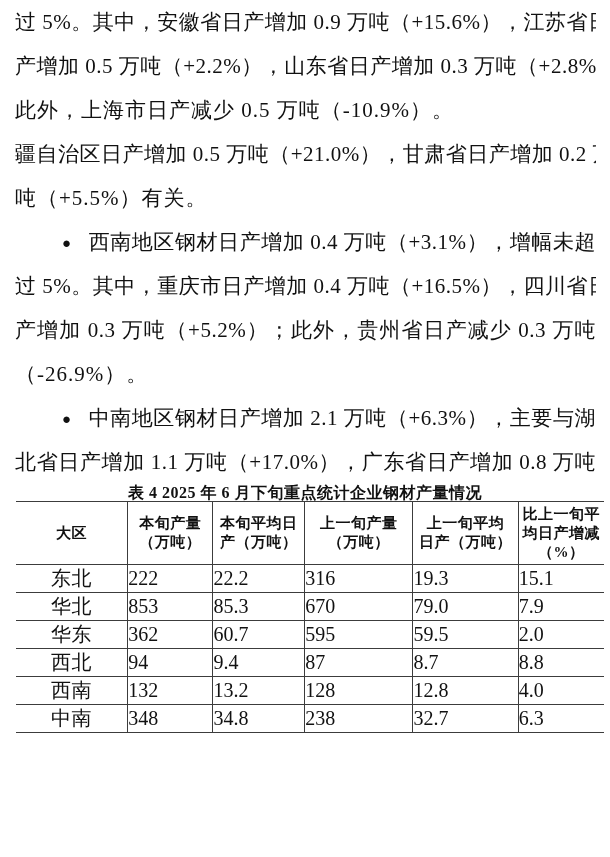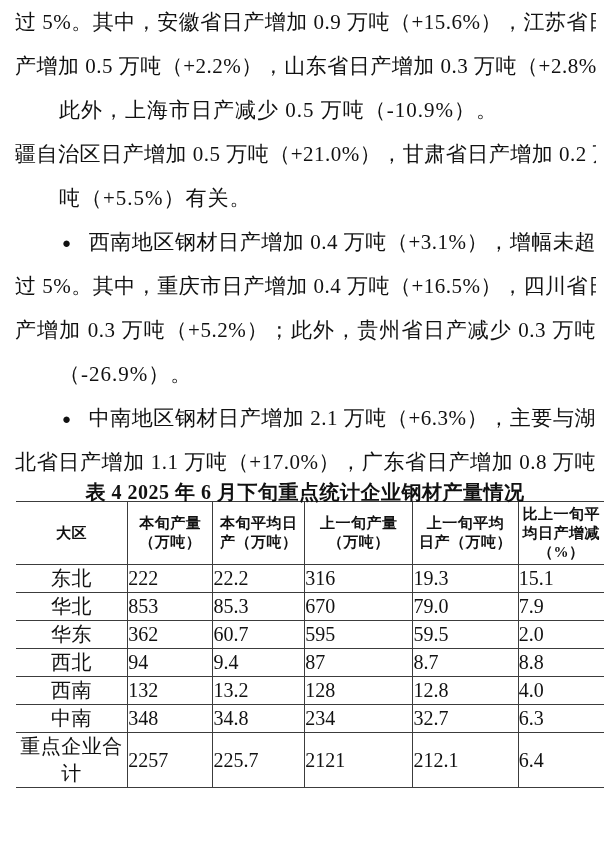--- a/index.html
+++ b/index.html
@@ -20,32 +20,31 @@
     text-align-last:justify;
     text-justify:inter-character;
     overflow:hidden;
     white-space:nowrap;
     letter-spacing:0.5px;
   }
   .line.last{
     text-align:left;
     text-align-last:left;
     letter-spacing:1px;
-    margin-left:44px;
   }
   .line.bullet-line{padding-left:47px;}
   .bullet{
     font-size:15px;
     margin-right:17px;
     vertical-align:1px;
   }
   
   .table-title{
     height:17px;line-height:17px;
-    font-size:20px;font-weight:bold;
+    font-size:16px;font-weight:bold;
     text-align:center;
     letter-spacing:0.5px;
   }
   
   table.data-table{
     margin-left:16px;
     width:588px;
     border-collapse:collapse;
     table-layout:fixed;
   }
@@ -167,28 +166,20 @@
           <td class="num">132</td>
           <td class="num">13.2</td>
           <td class="num">128</td>
           <td class="num">12.8</td>
           <td class="num">4.0</td>
         </tr>
         <tr>
           <td class="region">中南</td>
           <td class="num">348</td>
           <td class="num">34.8</td>
-          <td class="num">234</td>
+          <td class="num">238</td>
           <td class="num">32.7</td>
           <td class="num">6.3</td>
-        </tr>
-        <tr>
-          <td class="region">重点企业合计</td>
-          <td class="num">2257</td>
-          <td class="num">225.7</td>
-          <td class="num">2121</td>
-          <td class="num">212.1</td>
-          <td class="num">6.4</td>
         </tr>
       </tbody>
   </table>
 
 </div>
 
 </body></html>

